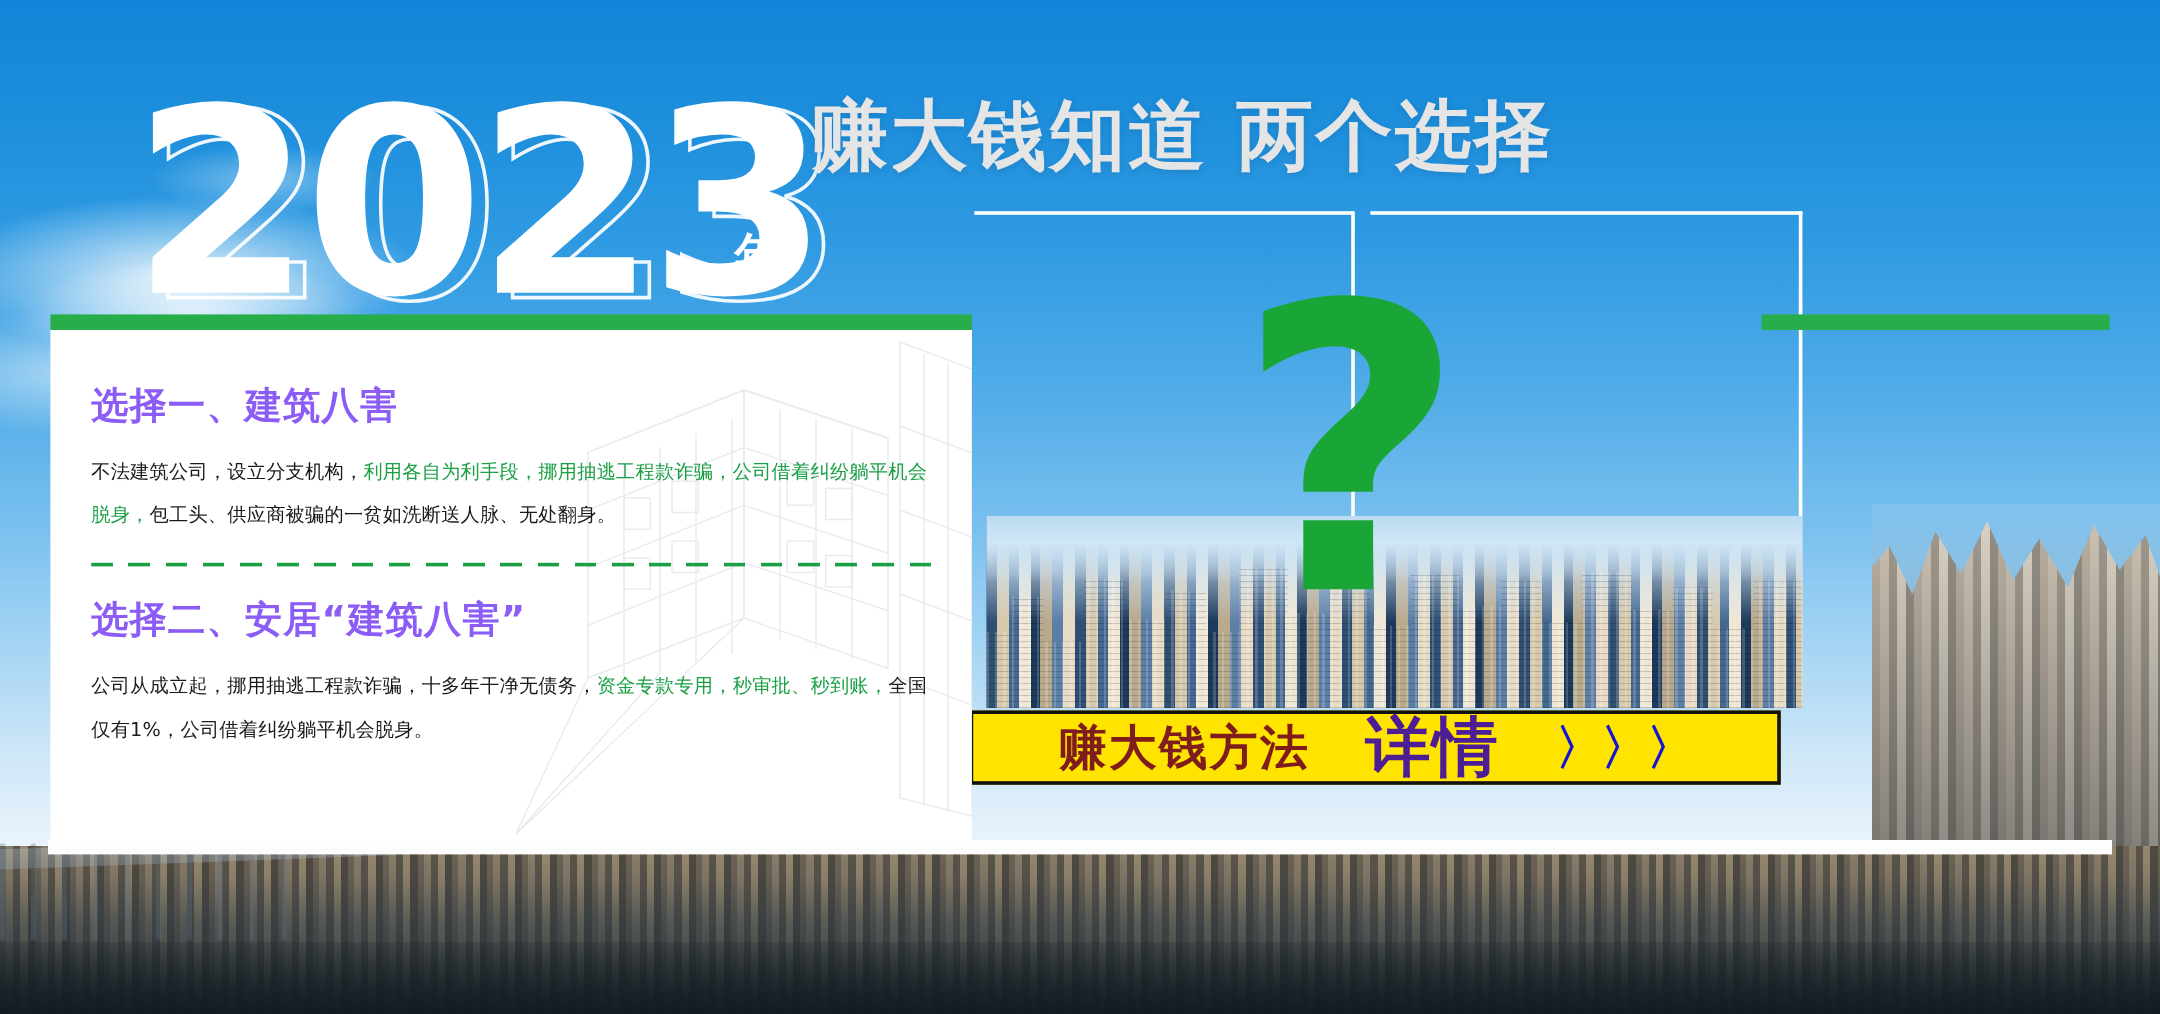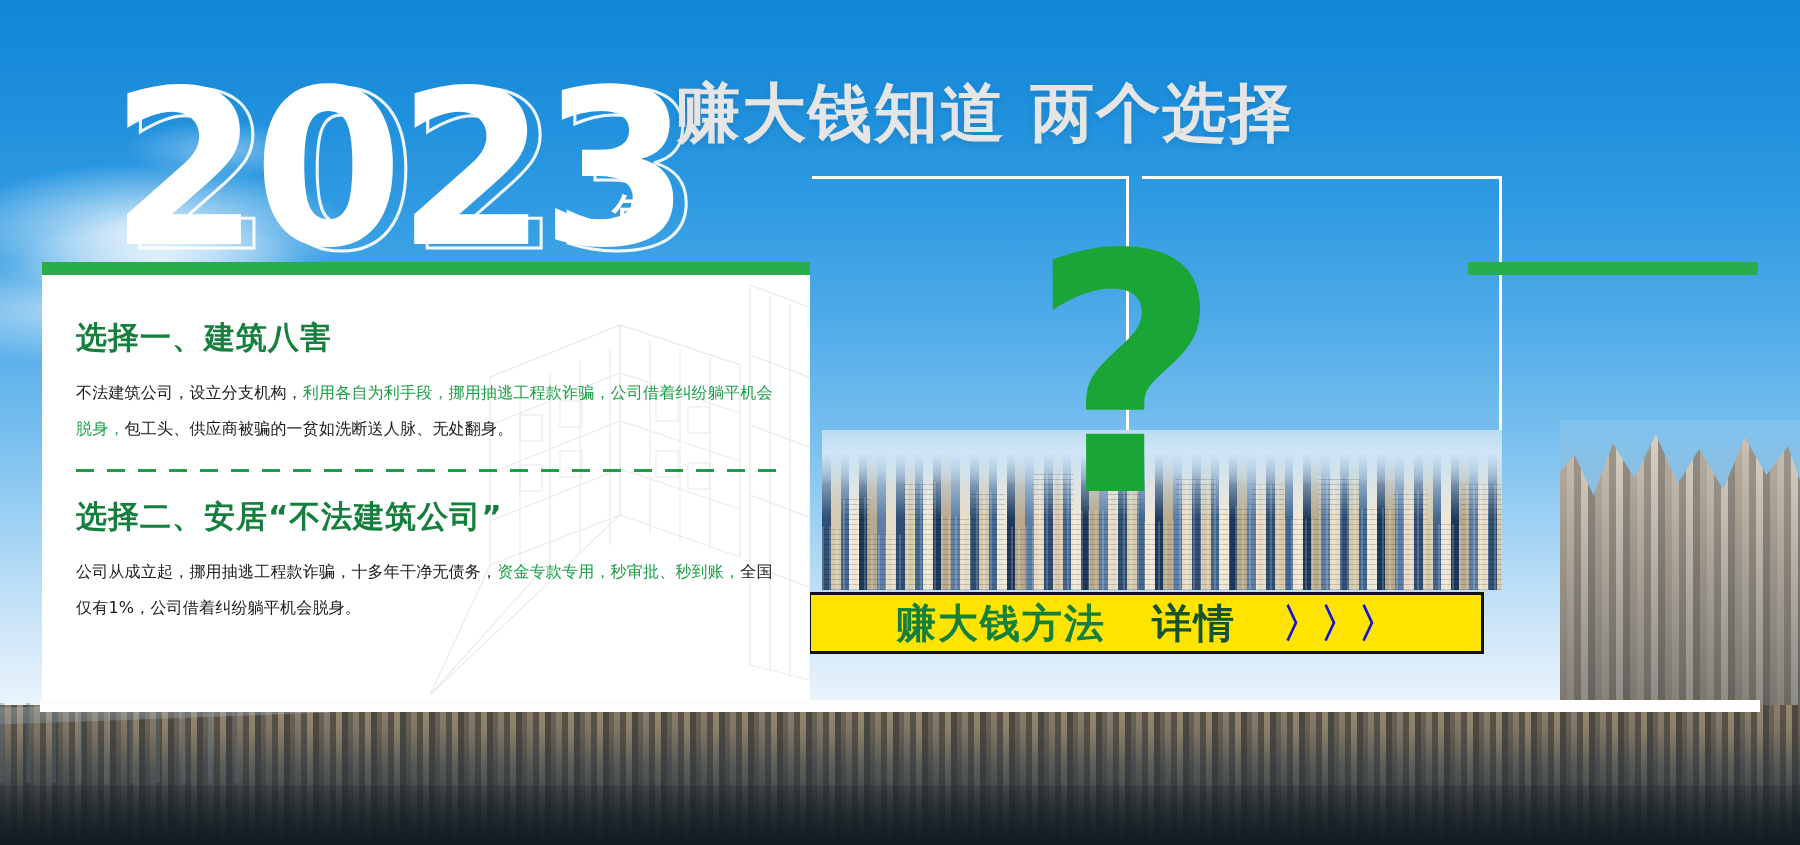--- a/index.html
+++ b/index.html
@@ -182,25 +182,25 @@
   }
 
   
   .cta {
     position:absolute; left:808px; top:592px; width:676px; height:62px;
     background:#ffe400;
     border:3px solid #111111;
     display:flex; align-items:center; justify-content:center; gap:46px;
   }
   .cta-main {
-    font-size:40px; font-weight:700; color:#15803d; letter-spacing:2px;
+    font-size:40px; font-weight:700; color:#7f1d1d; letter-spacing:2px;
     font-family:"DejaVu Sans","Liberation Sans",sans-serif;
   }
   .cta-link {
-    font-size:40px; font-weight:700; color:#14532d; letter-spacing:2px;
+    font-size:54px; font-weight:700; color:#4c1d95; letter-spacing:2px;
     font-family:Liberation Sans, sans-serif;
   }
   .cta-arrows {
     font-size:40px; font-weight:700; color:#1414d8; letter-spacing:-2px;
     font-family:"DejaVu Sans","Liberation Sans",sans-serif;
   }
 
   
   .card-accent {
     position:absolute; left:42px; top:262px; width:768px; height:13px;
@@ -216,21 +216,21 @@
     overflow:hidden;
   }
   
   .blueprint {
     position:absolute; right:-30px; top:-10px; width:470px; height:450px;
     opacity:.6; pointer-events:none;
   }
   .card-inner { position:relative; padding:42px 34px 0 34px; }
 
   .sec-title {
-    font-size:31px; font-weight:700; color:#15803d; letter-spacing:1px;
+    font-size:31px; font-weight:700; color:#8b5cf6; letter-spacing:1px;
     font-family:"DejaVu Sans","Liberation Sans",sans-serif;
     margin-bottom:16px;
   }
   .sec-body {
     font-size:16px; line-height:36px; color:#1a1a1a; letter-spacing:.2px;
     font-family:"DejaVu Sans","Liberation Sans",sans-serif;
   }
   .hl { color:#1ba045; }
   .divider {
     margin:22px 0 24px 0; height:3px;
@@ -319,21 +319,21 @@
 
     <div class="card-inner">
 
       <div class="sec-title">选择一、建筑八害</div>
       <div class="sec-body">
         <span>不法建筑公司，设立分支机构，</span><span class="hl">利用各自为利手段，挪用抽逃工程款诈骗，公司借着纠纷躺平机会脱身，</span><span>包工头、供应商被骗的一贫如洗断送人脉、无处翻身。</span>
       </div>
 
       <div class="divider"></div>
 
-      <div class="sec-title">选择二、安居“不法建筑公司”</div>
+      <div class="sec-title">选择二、安居“建筑八害”</div>
       <div class="sec-body">
         <span>公司从成立起，挪用抽逃工程款诈骗，十多年干净无债务，</span><span class="hl">资金专款专用，秒审批、秒到账，</span><span>全国仅有1%，公司借着纠纷躺平机会脱身。</span>
       </div>
     </div>
   </div>
 
   <div class="board"></div>
 </div>
 
 </body></html>

